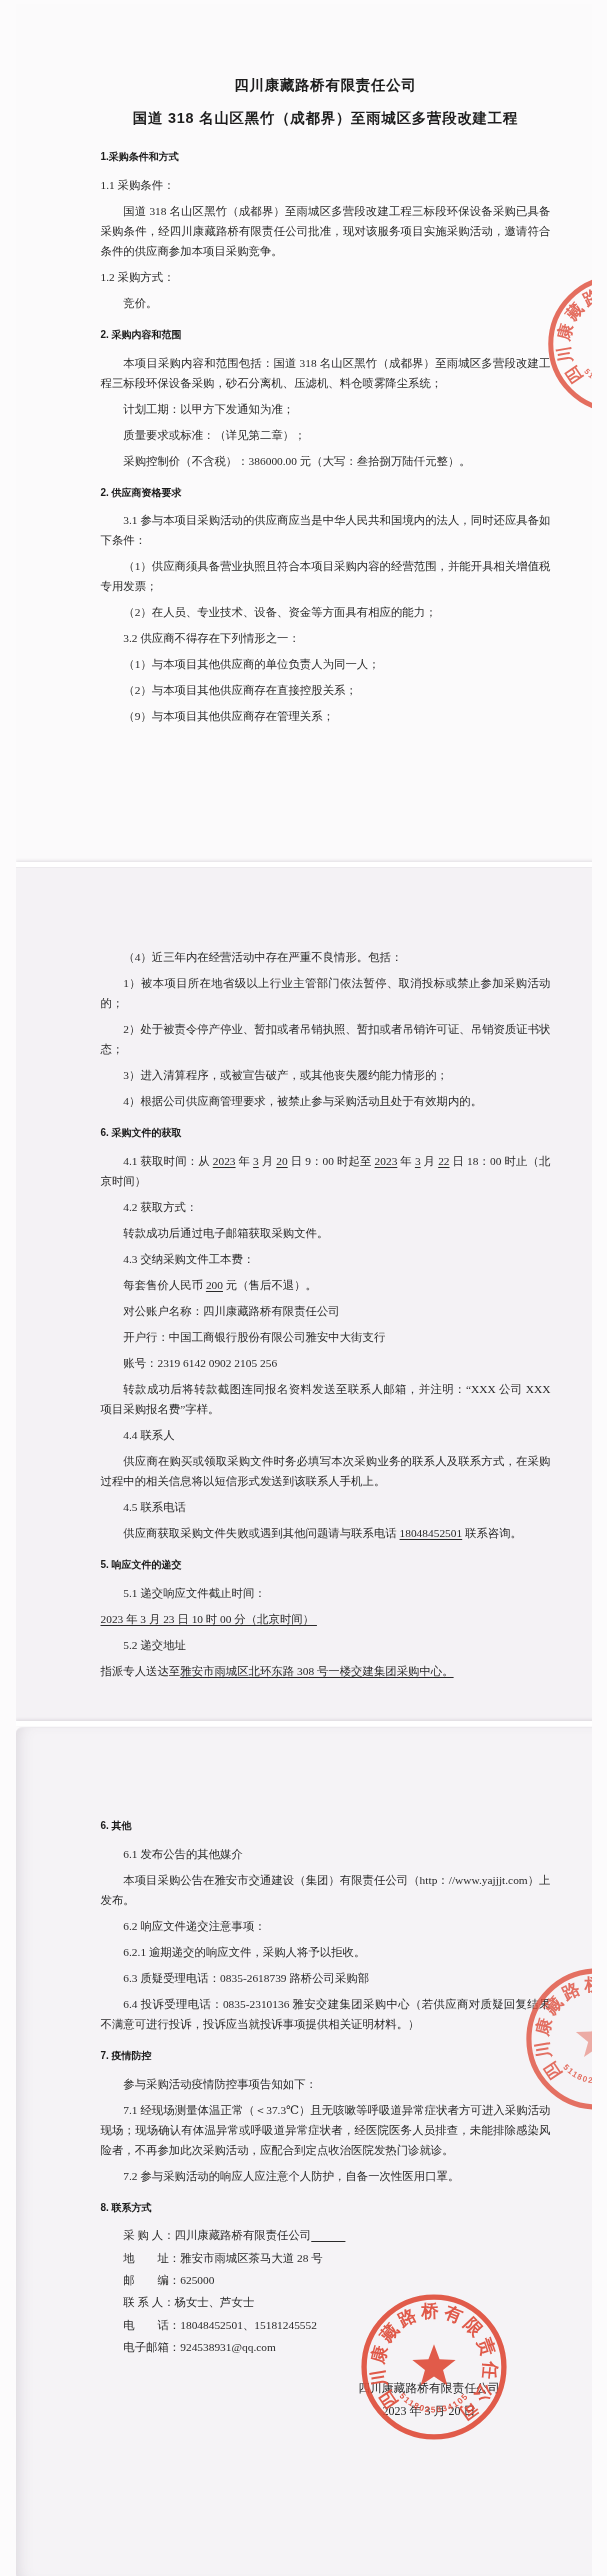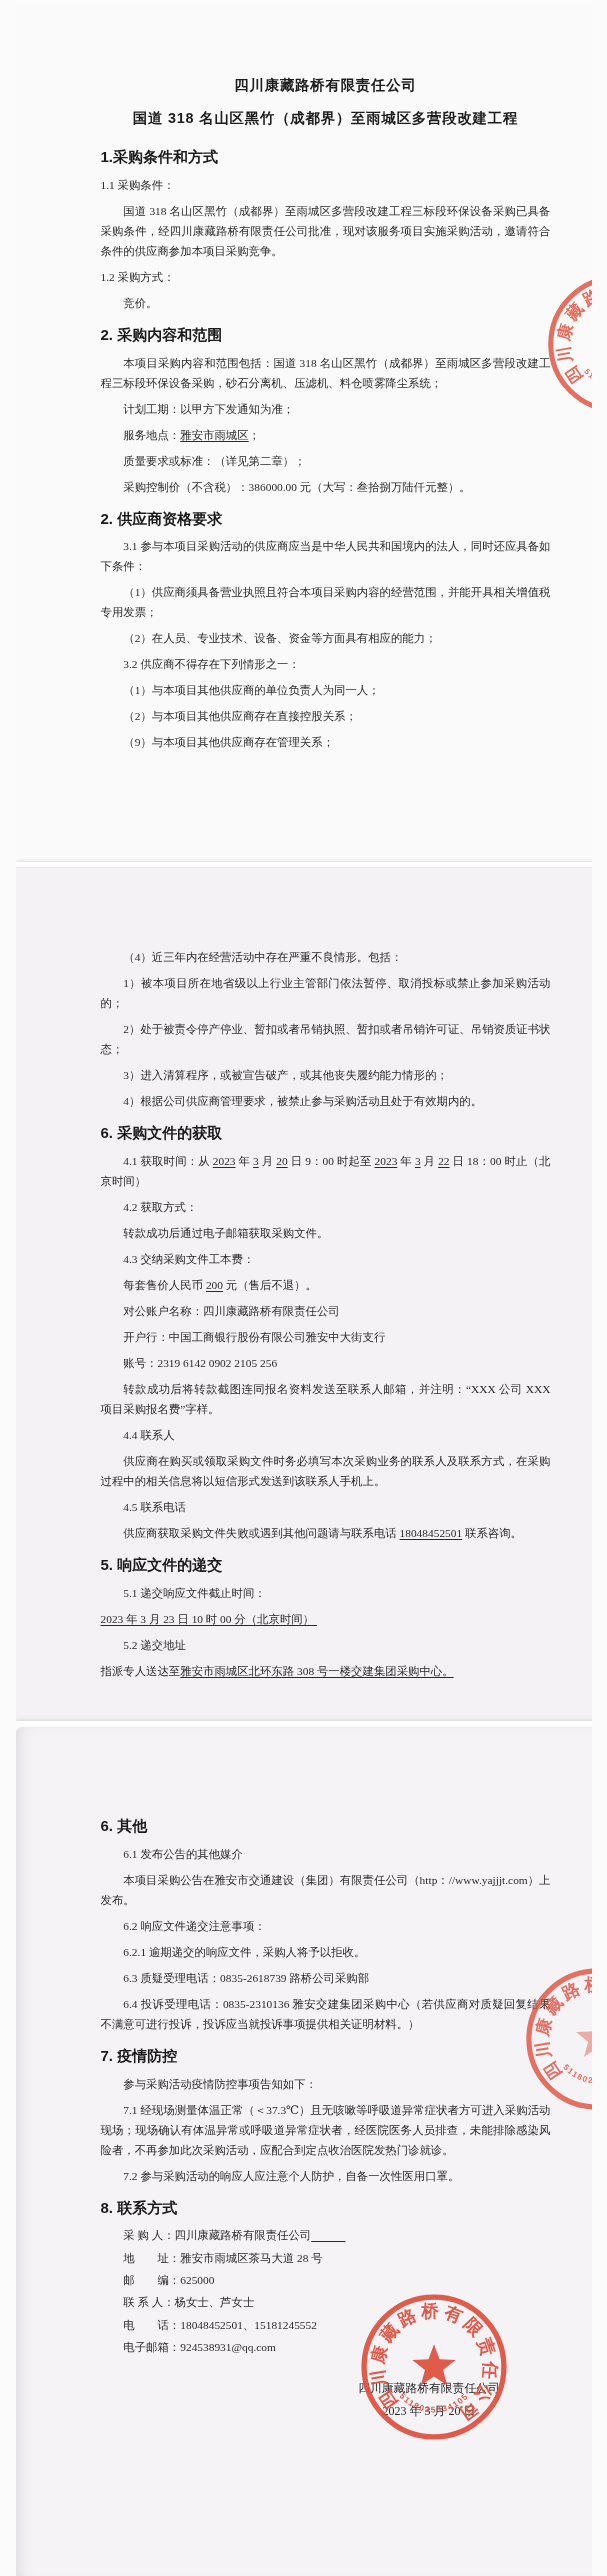--- a/index.html
+++ b/index.html
@@ -9,21 +9,21 @@
   #page-1{top:0;height:858px;background:#fbfafb;padding:65px 72px 0 85px;}
   #page-2{top:863px;height:854px;background:#f4f2f5;padding:79px 72px 8px 85px;border-top:0.8px solid #eceaee;}
   #page-3{top:1723px;height:853px;background:#f5f3f6;padding:76px 72px 0 85px;border-top:0.8px solid #eceaee;
           box-shadow:inset 10.6px 0 16.7px -12px rgba(90,80,100,.25);border-radius:6px;}
   .page-gap{position:absolute;left:0;width:607px;height:5.3px;background:#ffffff;
             box-shadow:0 -1.5px 3px rgba(70,60,85,.12);}
   #gap-1{top:858px;} #gap-2{top:1717px;}
   .title{font-family:"Liberation Sans","DejaVu Sans",sans-serif;font-weight:bold;
          font-size:14.4px;line-height:33px;text-align:center;color:#1d1d1d;letter-spacing:0.8px;}
   .h{font-family:"Liberation Sans","DejaVu Sans",sans-serif;font-weight:bold;
-     font-size:15px;line-height:23px;margin:10px 0 6.8px;color:#1b1b1b;}
+     font-size:10px;line-height:23px;margin:10px 0 6.8px;color:#1b1b1b;}
   .p{font-size:11.4px;line-height:20px;margin:0 0 6px;text-align:justify;}
   .p.contact{margin:0 0 2.3px;}
   .ind{text-indent:2em;}
   .u{text-decoration:underline;text-underline-offset:2.3px;white-space:pre;}
   .sig{width:197px;margin:20px 23px 0 auto;text-align:center;}
   .sig .company{font-size:11.8px;line-height:23px;color:#262626;}
   .sig .date{font-size:12px;line-height:23px;color:#262626;}
   .stamp{position:absolute;pointer-events:none;z-index:5;}
   #stamp-page1{left:529px;top:268px;opacity:.82;}
   #stamp-page3-side{left:507px;top:1961px;opacity:.8;}
@@ -39,21 +39,20 @@
       <div class="title">四川康藏路桥有限责任公司</div>
       <div class="title">国道 318 名山区黑竹（成都界）至雨城区多营段改建工程</div>
       <div class="h">1.采购条件和方式</div>
       <div class="p">1.1 采购条件：</div>
       <div class="p ind">国道 318 名山区黑竹（成都界）至雨城区多营段改建工程三标段环保设备采购已具备采购条件，经四川康藏路桥有限责任公司批准，现对该服务项目实施采购活动，邀请符合条件的供应商参加本项目采购竞争。</div>
       <div class="p">1.2 采购方式：</div>
       <div class="p ind">竞价。</div>
       <div class="h">2. 采购内容和范围</div>
       <div class="p ind">本项目采购内容和范围包括：国道 318 名山区黑竹（成都界）至雨城区多营段改建工程三标段环保设备采购，砂石分离机、压滤机、料仓喷雾降尘系统；</div>
       <div class="p ind">计划工期：以甲方下发通知为准；</div>
-      <div class="p ind"><span>服务地点：</span><span class="u">雅安市雨城区</span><span>；</span></div>
       <div class="p ind">质量要求或标准：（详见第二章）；</div>
       <div class="p ind">采购控制价（不含税）：386000.00 元（大写：叁拾捌万陆仟元整）。</div>
       <div class="h">2. 供应商资格要求</div>
       <div class="p ind">3.1 参与本项目采购活动的供应商应当是中华人民共和国境内的法人，同时还应具备如下条件：</div>
       <div class="p ind">（1）供应商须具备营业执照且符合本项目采购内容的经营范围，并能开具相关增值税专用发票；</div>
       <div class="p ind">（2）在人员、专业技术、设备、资金等方面具有相应的能力；</div>
       <div class="p ind">3.2 供应商不得存在下列情形之一：</div>
       <div class="p ind">（1）与本项目其他供应商的单位负责人为同一人；</div>
       <div class="p ind">（2）与本项目其他供应商存在直接控股关系；</div>
       <div class="p ind">（9）与本项目其他供应商存在管理关系；</div>

